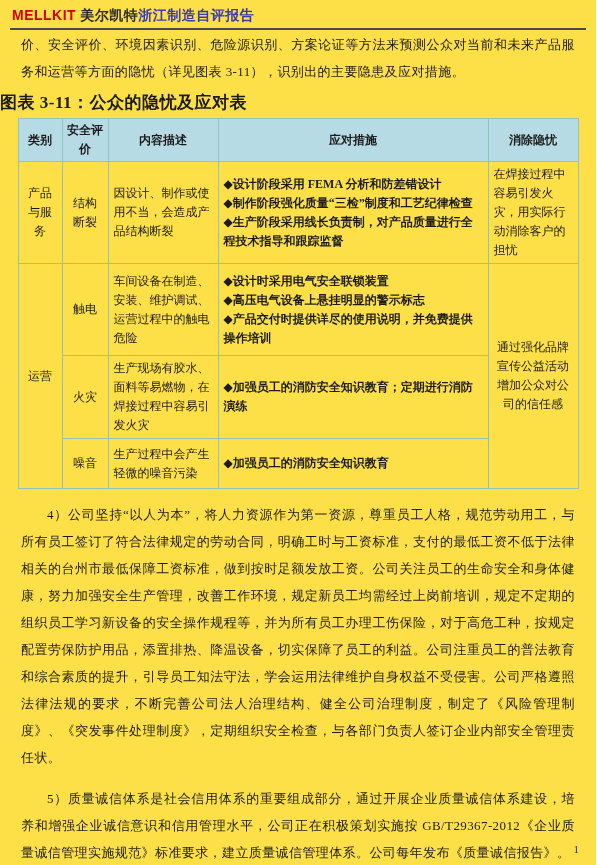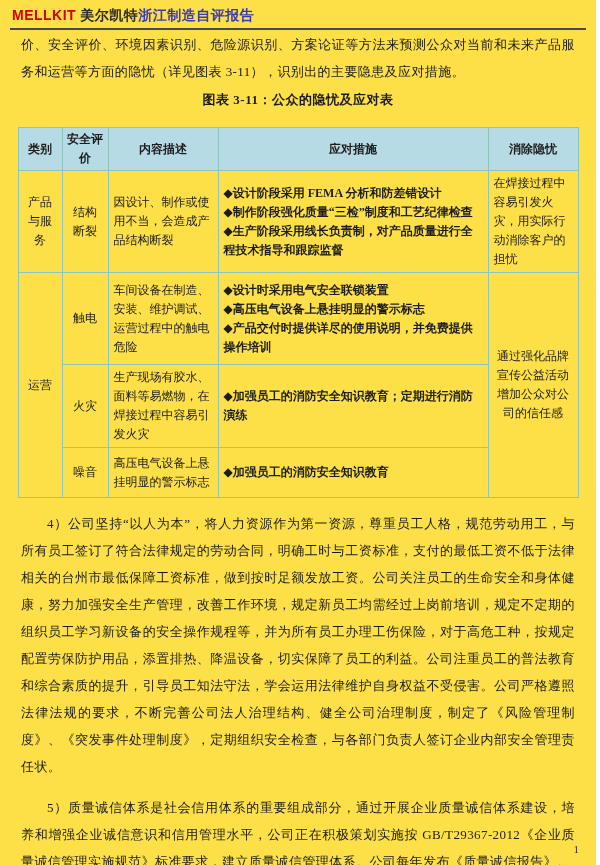--- a/index.html
+++ b/index.html
@@ -29,29 +29,28 @@
   .body-text{
     margin:14px 21px 0 21px;
     font-size:13px;
     line-height:27px;
     text-align:justify;
     letter-spacing:0.4px;
   }
   .indent{text-indent:2em;}
   .caption{
     margin:6px 0 4px 0;
-    text-align:center;
-    font-size:13px;
+    font-size:17px;
     font-weight:bold;
     letter-spacing:0.5px;
   }
   
   table.risk{
     border-collapse:collapse;
-    margin:18px auto 0 auto;
+    margin:4px auto 0 auto;
     width:560px;
     table-layout:fixed;
     font-size:12px;
     line-height:19px;
   }
   table.risk td,table.risk th{
     border:1px solid #8fc3be;
     padding:3px 5px;
     vertical-align:middle;
     box-sizing:border-box;
@@ -132,21 +131,21 @@
 ◆产品交付时提供详尽的使用说明，并免费提供操作培训</td>
       <td class="c-center" rowspan="3">通过强化品牌宣传公益活动增加公众对公司的信任感</td>
     </tr>
     <tr class="r3">
       <td class="c-center">火灾</td>
       <td class="c-left">生产现场有胶水、面料等易燃物，在焊接过程中容易引发火灾</td>
       <td class="c-left pre">◆加强员工的消防安全知识教育；定期进行消防演练</td>
     </tr>
     <tr class="r4">
       <td class="c-center">噪音</td>
-      <td class="c-left">高压电气设备上悬挂明显的警示标志</td>
+      <td class="c-left">生产过程中会产生轻微的噪音污染</td>
       <td class="c-left pre">◆加强员工的消防安全知识教育</td>
     </tr>
   </tbody>
     </table>
 
   <p class="body-text indent" style="margin-top:12px">4）公司坚持“以人为本”，将人力资源作为第一资源，尊重员工人格，规范劳动用工，与所有员工签订了符合法律规定的劳动合同，明确工时与工资标准，支付的最低工资不低于法律相关的台州市最低保障工资标准，做到按时足额发放工资。公司关注员工的生命安全和身体健康，努力加强安全生产管理，改善工作环境，规定新员工均需经过上岗前培训，规定不定期的组织员工学习新设备的安全操作规程等，并为所有员工办理工伤保险，对于高危工种，按规定配置劳保防护用品，添置排热、降温设备，切实保障了员工的利益。公司注重员工的普法教育和综合素质的提升，引导员工知法守法，学会运用法律维护自身权益不受侵害。公司严格遵照法律法规的要求，不断完善公司法人治理结构、健全公司治理制度，制定了《风险管理制度》、《突发事件处理制度》，定期组织安全检查，与各部门负责人签订企业内部安全管理责任状。</p>
   <p class="body-text indent">5）质量诚信体系是社会信用体系的重要组成部分，通过开展企业质量诚信体系建设，培养和增强企业诚信意识和信用管理水平，公司正在积极策划实施按 GB/T29367-2012《企业质量诚信管理实施规范》标准要求，建立质量诚信管理体系。公司每年发布《质量诚信报告》。</p>
 
   <div class="page-number">1</div>
 

